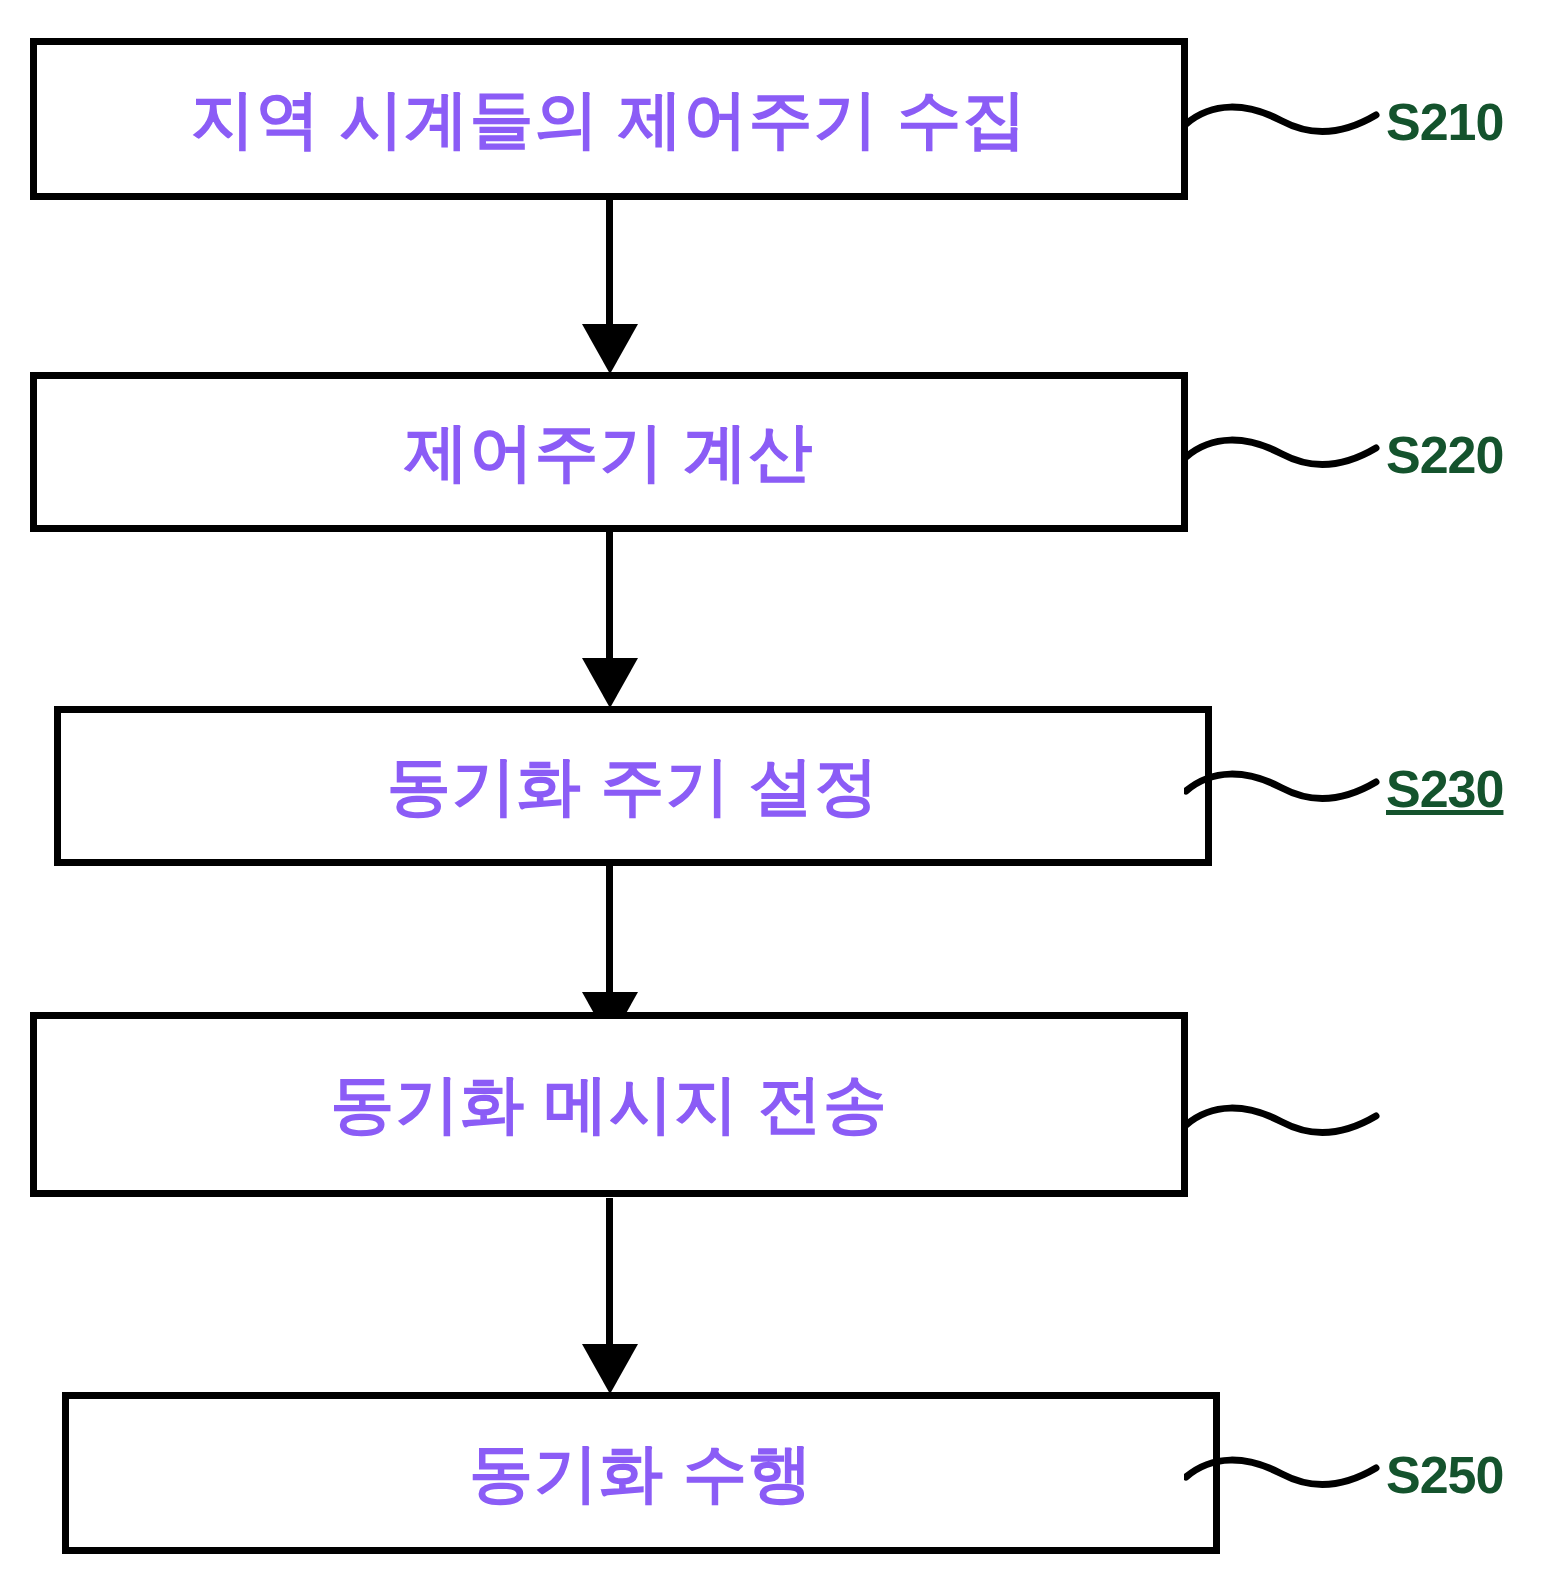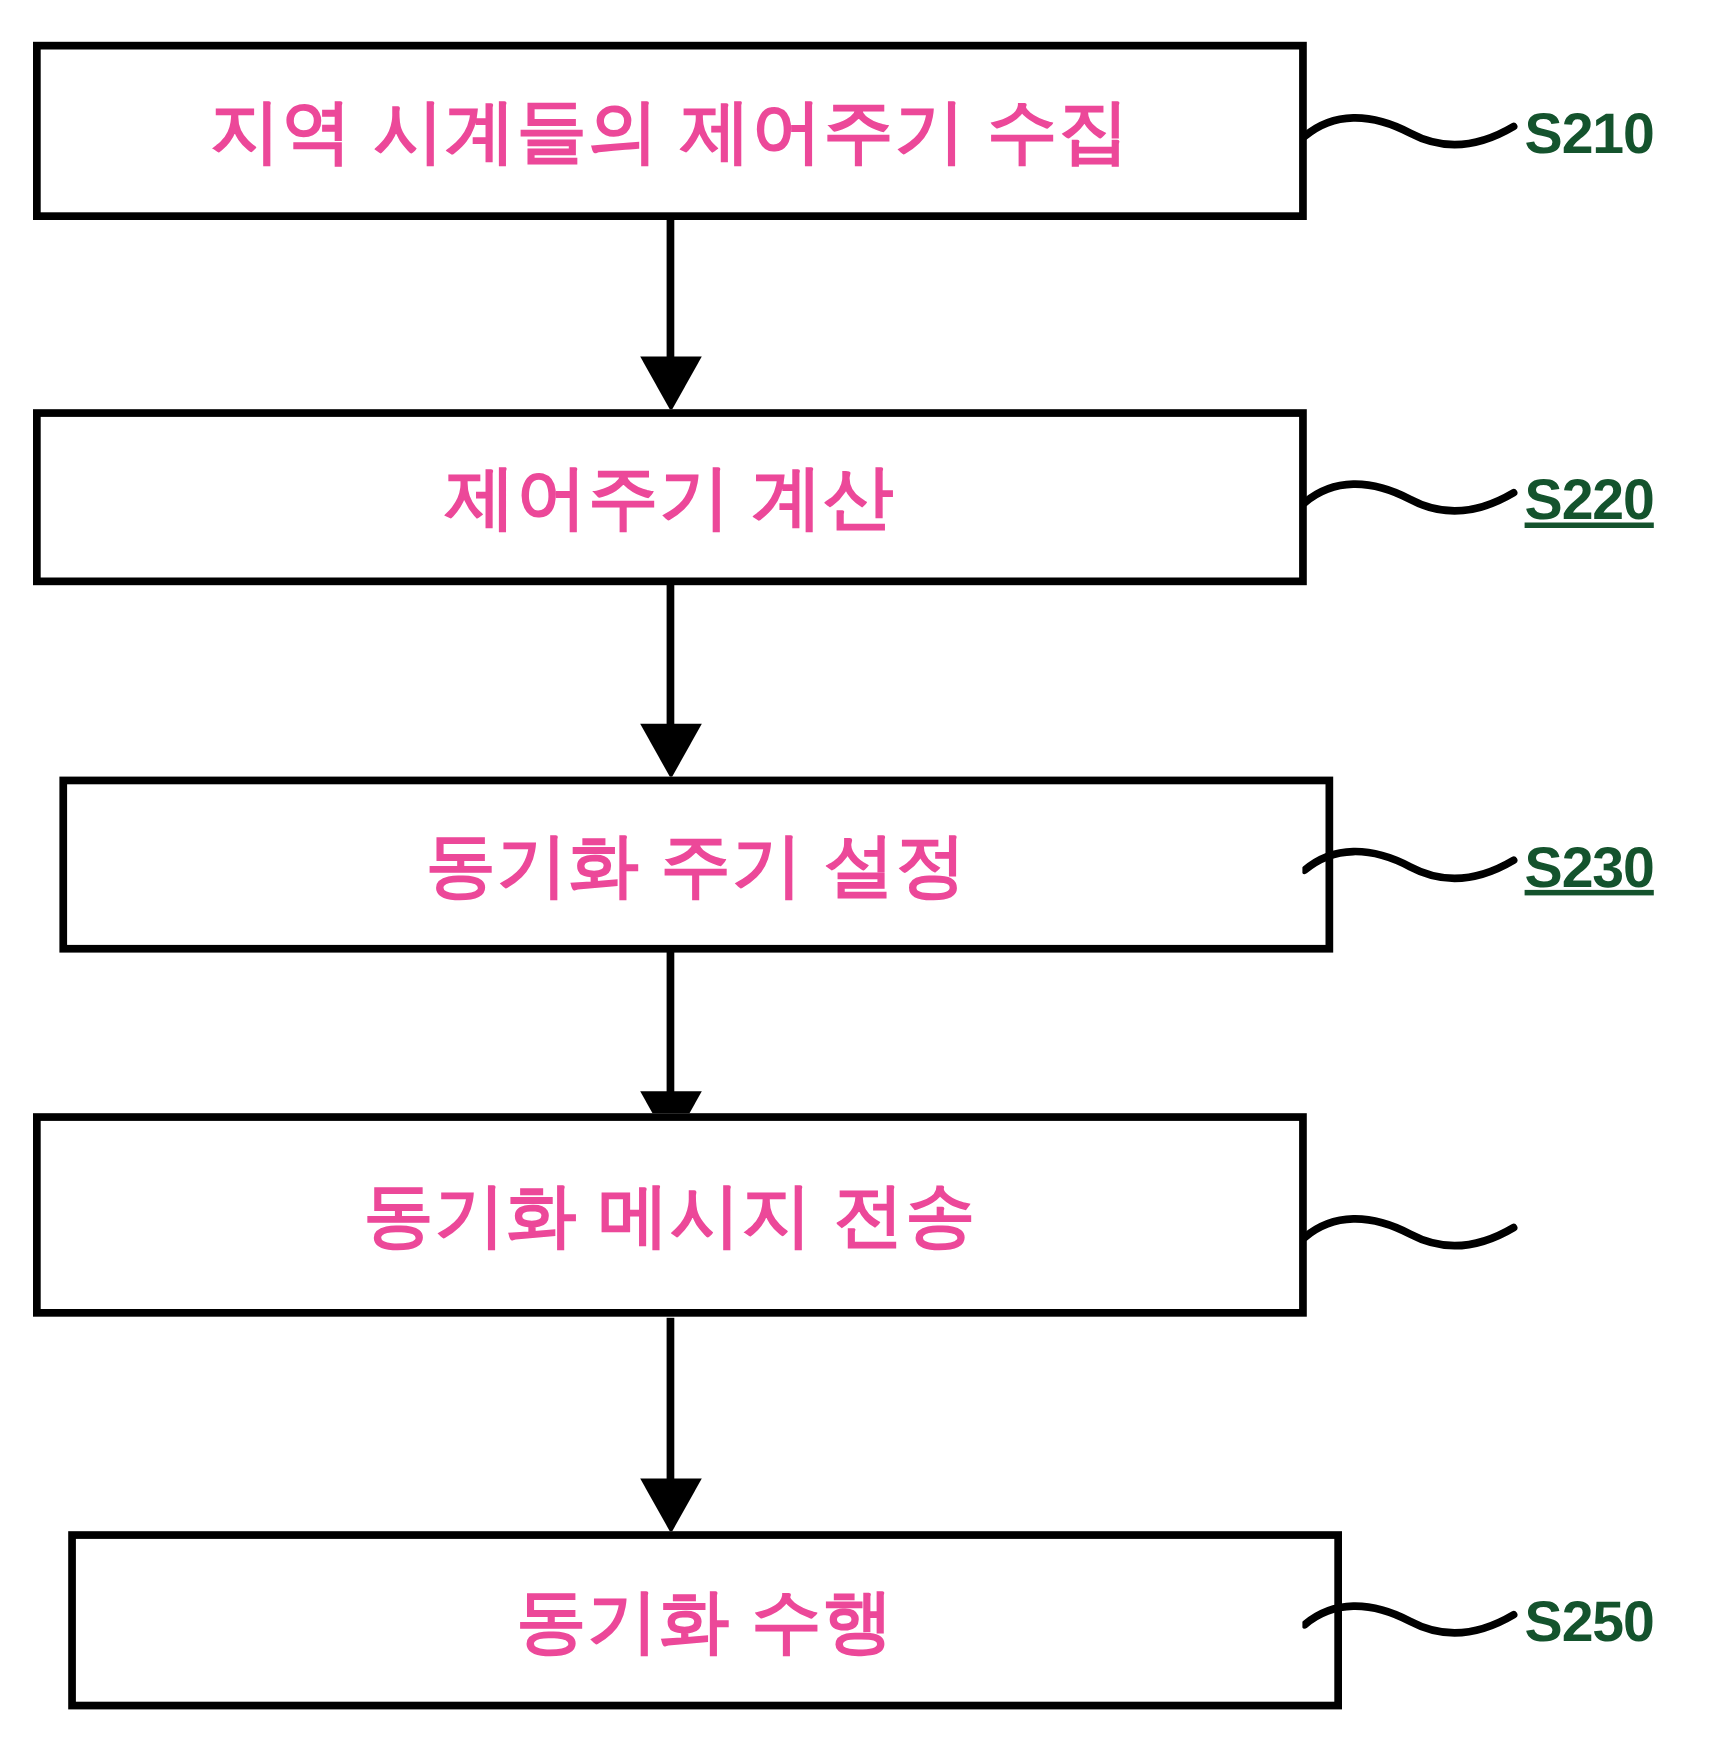--- a/index.html
+++ b/index.html
@@ -23,21 +23,21 @@
     box-sizing: border-box;
     border: 7px solid #000000;
     background: #ffffff;
     display: flex;
     align-items: center;
     justify-content: center;
   }
   .step-box .box-text {
     font-size: 64px;
     font-weight: 700;
-    color: #ec4899;
+    color: #8b5cf6;
     letter-spacing: 1px;
     white-space: nowrap;
   }
   .b1 { top: 38px; }
   .b2 { top: 372px; height: 160px; }
   .b3 { top: 706px; height: 160px; margin-left: 24px; }
   .b4 { top: 1012px; height: 185px; }
   .b5 { top: 1392px; margin-left: 32px; }
 
   .arrow-line {
@@ -85,21 +85,21 @@
     display: flex;
     align-items: center;
     justify-content: flex-start;
     font-size: 52px;
     font-weight: 700;
     color: #14532d;
     letter-spacing: -1px;
     white-space: nowrap;
   }
   .l1 { top: 84px; }
-  .l2 { top: 417px; text-decoration: underline; }
+  .l2 { top: 417px; }
   .l3 { top: 751px; text-decoration: underline; }
   .l4 { top: 1085px; }
   .l5 { top: 1437px; }
 </style>
 </head>
 <body>
 
 <div id="canvas">
 
   <div class="step-box b1">

